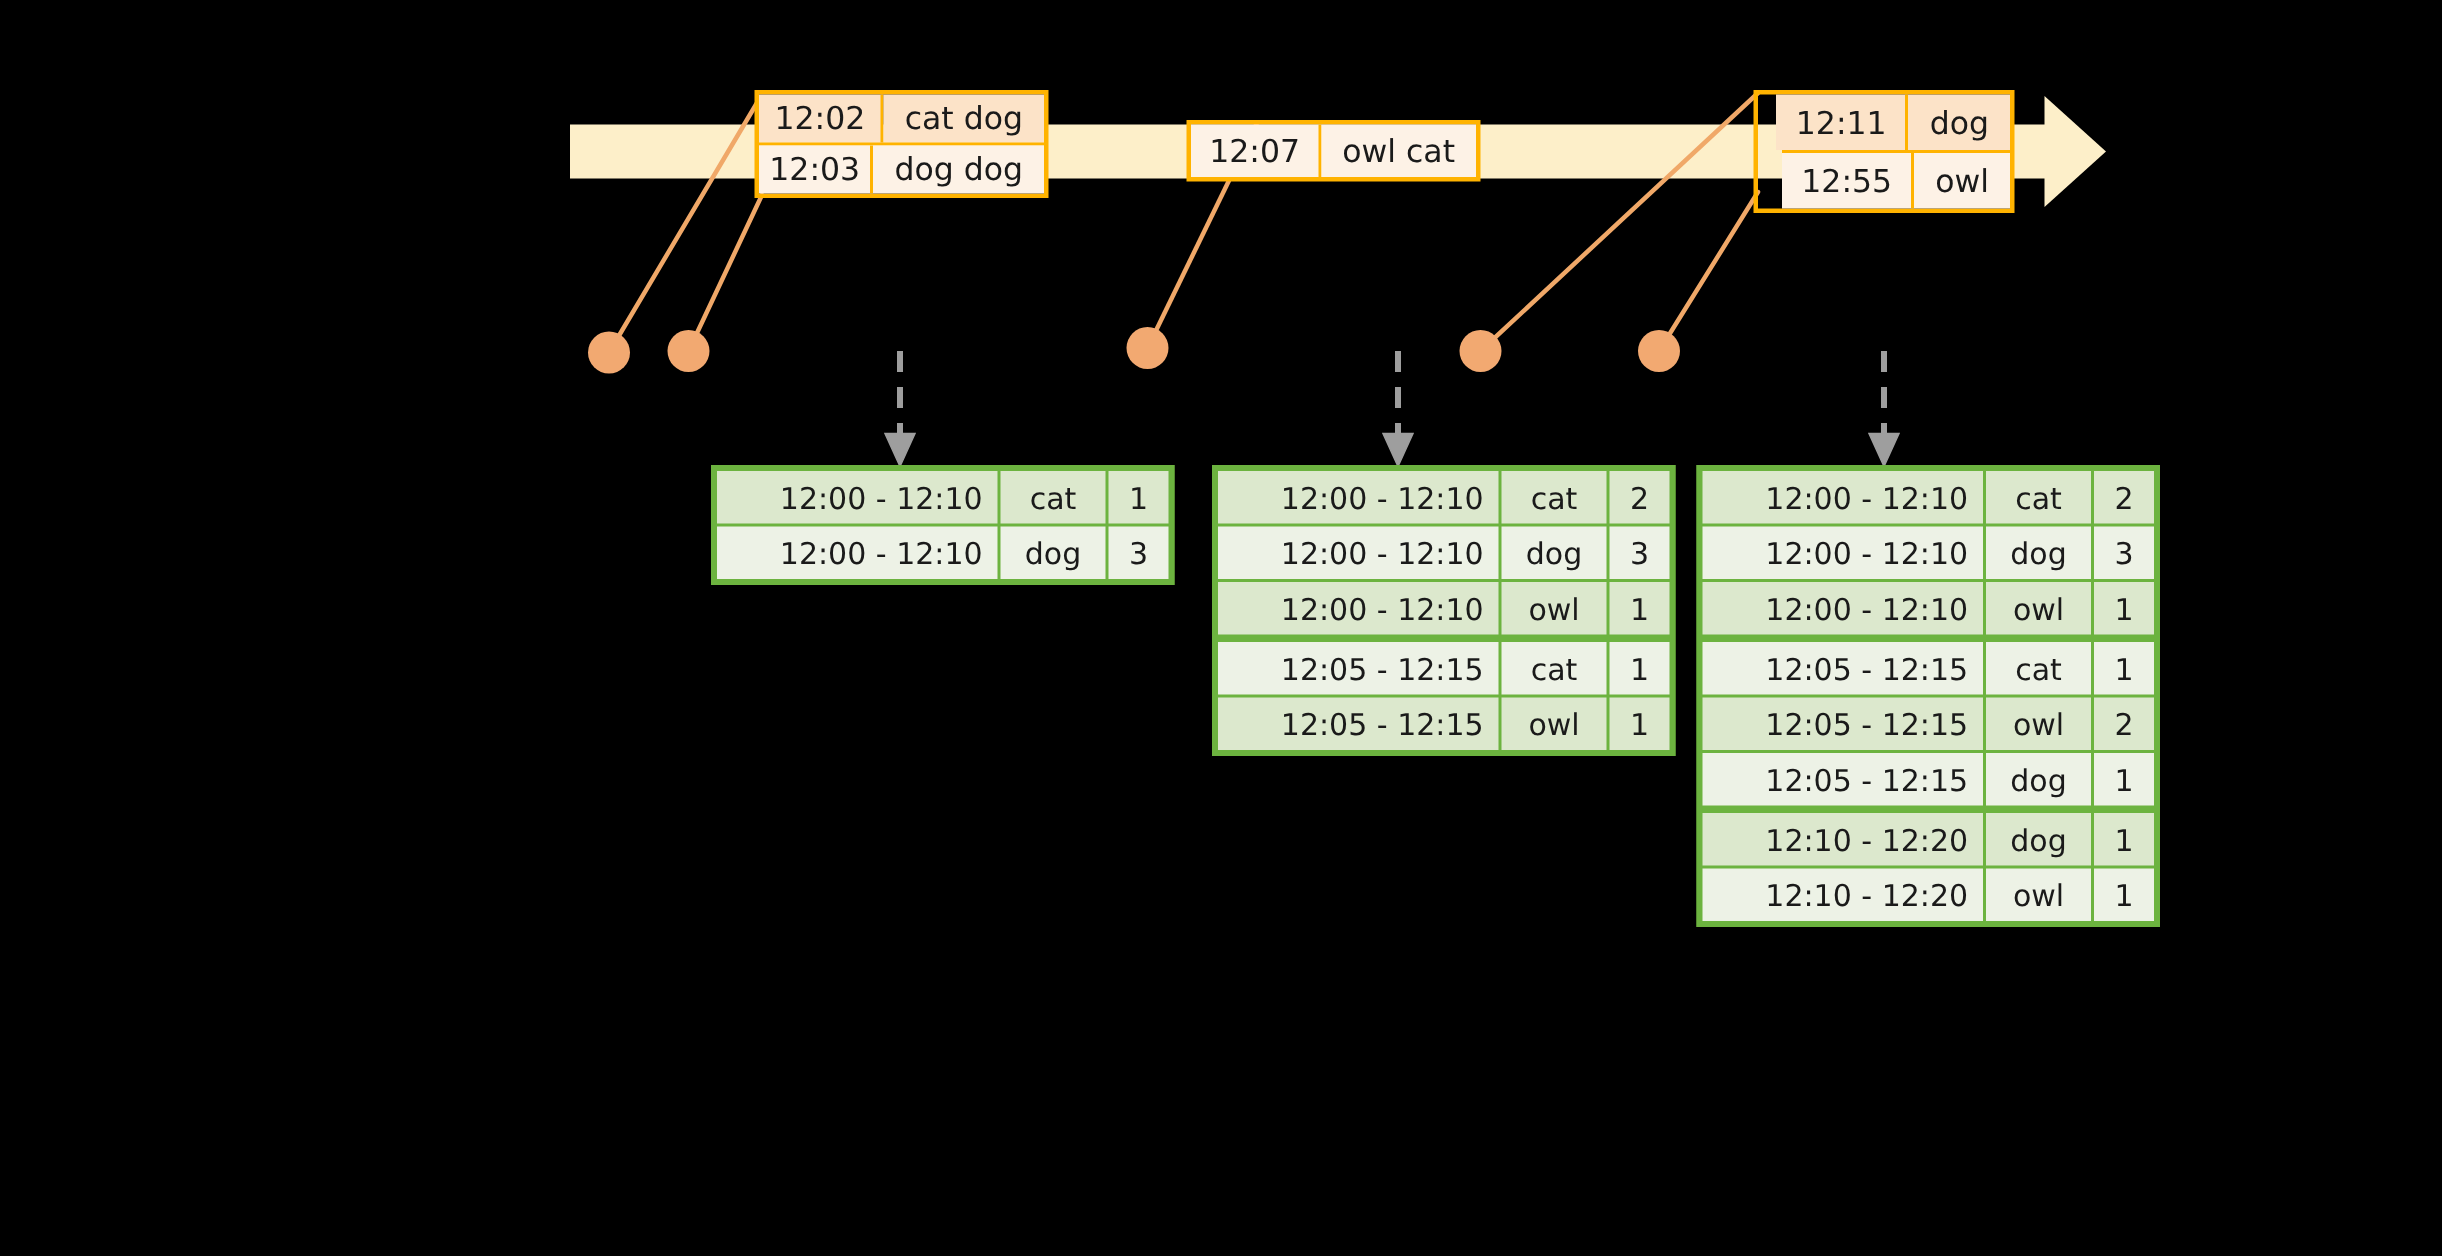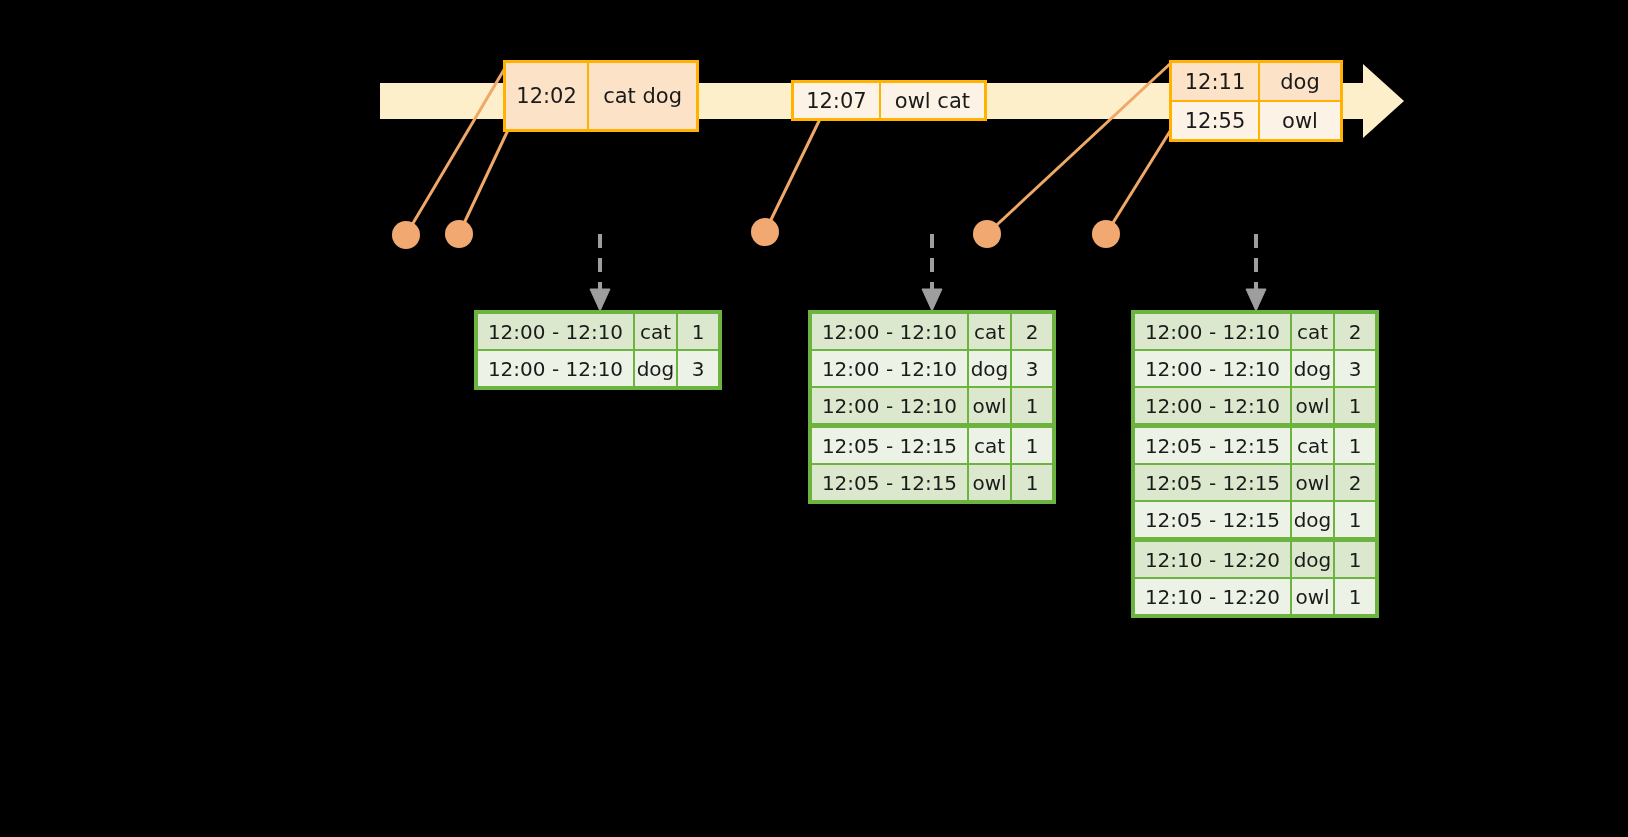--- a/index.html
+++ b/index.html
@@ -19,22 +19,22 @@
   .evt-words{flex:1;padding:0 14px;}
   .shade-a .evt-time,.shade-a .evt-words{background:#FCE3C8;}
   .shade-b .evt-time,.shade-b .evt-words{background:#FDF2E6;}
 
   
   .gtable{position:absolute;border:4px solid #6CB33F;box-sizing:border-box;background:#6CB33F;
           display:flex;flex-direction:column;gap:2px;padding:0;}
   .grow{display:flex;gap:2px;height:35px;}
   .gcell{display:flex;align-items:center;justify-content:center;
          color:#1a1a1a;font-size:20px;white-space:nowrap;}
-  .g-win{width:155px;}
-  .g-word{width:41px;}
+  .g-win{width:155px;padding-left:32px;}
+  .g-word{width:70px;}
   .g-cnt{width:40px;}
   .tone-a .gcell{background:#DCE8CD;}
   .tone-b .gcell{background:#EDF2E6;}
   .grow.sep{margin-top:3px;}
 </style>
 </head>
 <body>
 
 <div id="canvas">
 
@@ -75,30 +75,34 @@
       <circle cx="987" cy="234" r="14"></circle>
       <circle cx="1106" cy="234" r="14"></circle>
     </g>
   </svg>
 
   <div class="evt-box" style="left:503px;top:60px;width:196px;height:72px;">
     <div class="evt-row shade-a">
       <div class="evt-time">12:02</div>
       <div class="evt-words">cat dog</div>
     </div>
+    <div class="evt-row shade-b">
+      <div class="evt-time">12:03</div>
+      <div class="evt-words">dog dog</div>
+    </div>
   </div>
 
   <div class="evt-box" style="left:791px;top:80px;width:196px;height:41px;">
     <div class="evt-row shade-b">
       <div class="evt-time">12:07</div>
       <div class="evt-words">owl cat</div>
     </div>
   </div>
 
-  <div class="evt-box" style="left:1169px;top:60px;width:174px;height:82px;">
+  <div class="evt-box" style="left:1169px;top:60px;width:174px;height:82px;align-items:flex-end;">
     <div class="evt-row shade-a">
       <div class="evt-time">12:11</div>
       <div class="evt-words">dog</div>
     </div>
     <div class="evt-row shade-b">
       <div class="evt-time">12:55</div>
       <div class="evt-words">owl</div>
     </div>
   </div>
 

